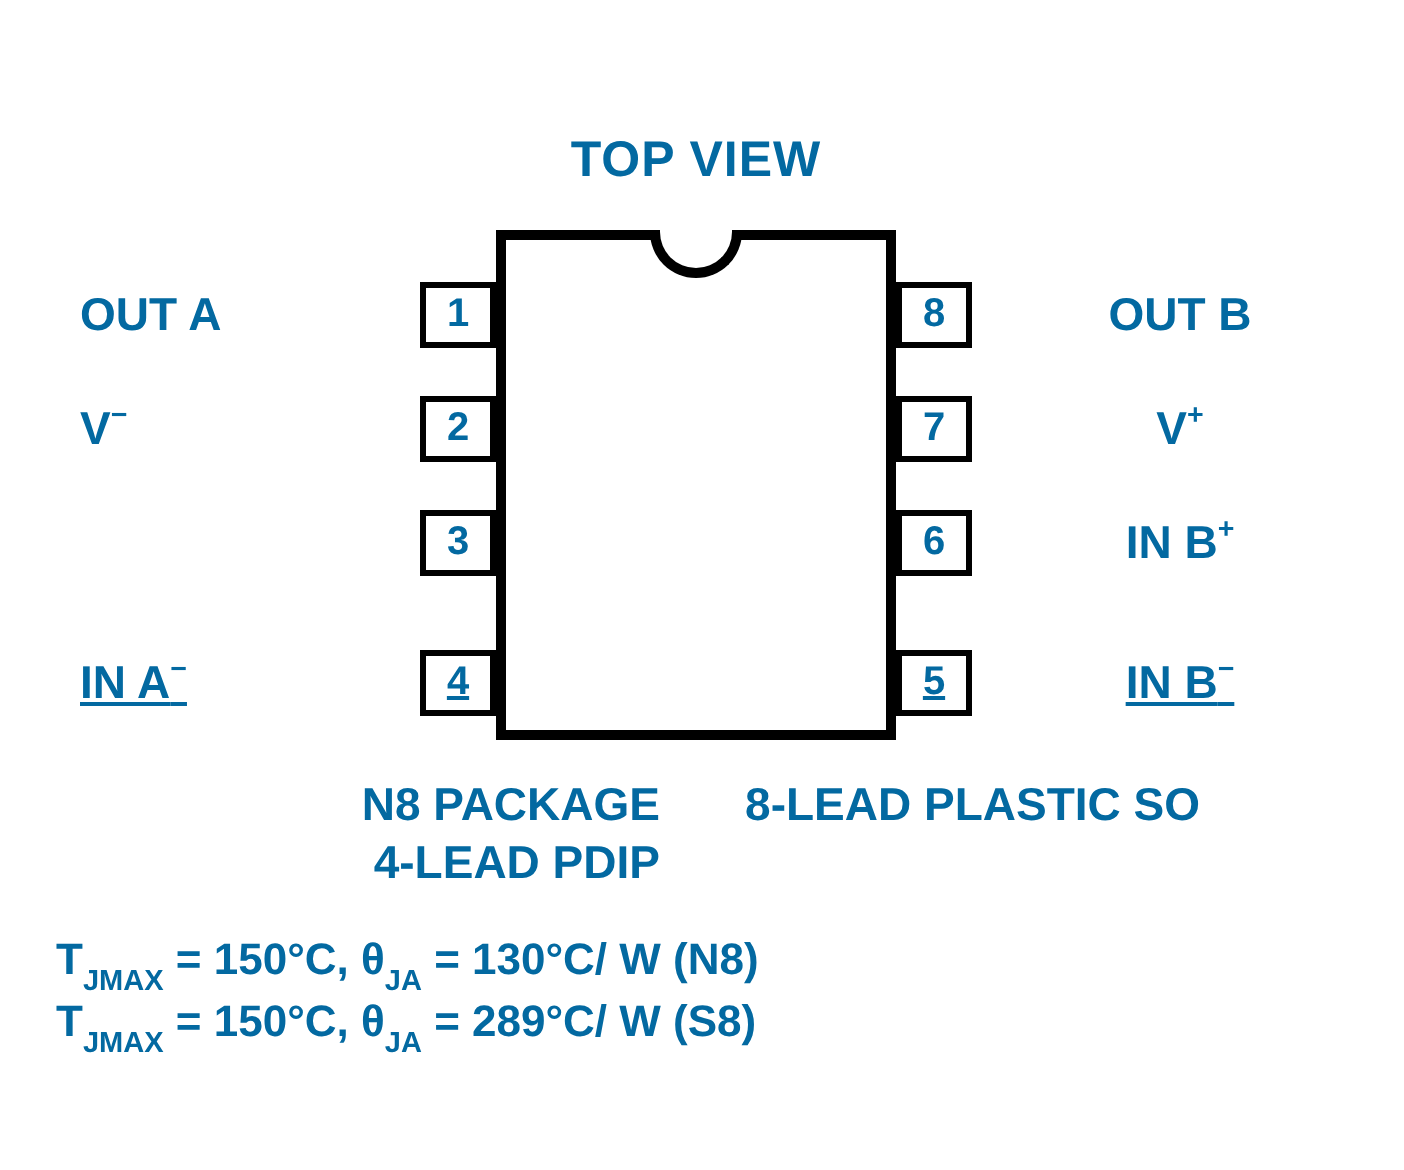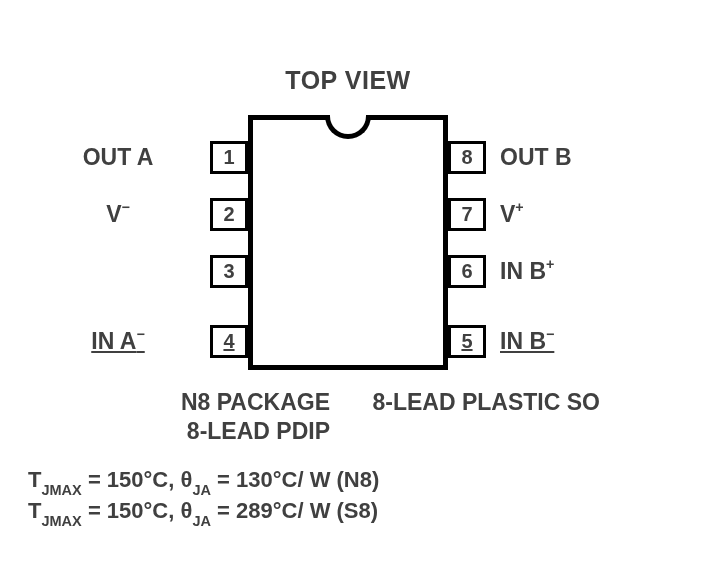--- a/index.html
+++ b/index.html
@@ -4,21 +4,21 @@
 <style>
   * { margin: 0; padding: 0; box-sizing: border-box; }
   html, body { background: #fff; }
   .page {
     position: relative;
     width: 702px;
     height: 585px;
     background: #ffffff;
     font-family: "Liberation Sans", "DejaVu Sans", sans-serif;
     font-weight: bold;
-    color: #404040;
+    color: #0369a1;
     overflow: hidden;
   }
   .title {
     position: absolute;
     left: 248px;
     top: 66px;
     width: 200px;
     text-align: center;
     font-size: 25px;
     letter-spacing: 0.5px;
@@ -57,22 +57,22 @@
   }
   .pin-box.left  { left: 210px; }
   .pin-box.right { left: 448px; }
   .pin-label {
     position: absolute;
     height: 33px;
     line-height: 33px;
     font-size: 23px;
     white-space: nowrap;
   }
-  .pin-label.left-label  { left: 40px;  width: 156px; text-align: center; }
-  .pin-label.right-label { left: 500px; width: 180px; text-align: left; }
+  .pin-label.left-label  { left: 40px;  width: 156px; text-align: left; }
+  .pin-label.right-label { left: 500px; width: 180px; text-align: center; }
   .pin-label sup { font-size: 62%; line-height: 0; position: relative; top: -0.1em; }
   .row-1 { top: 141px; }
   .row-2 { top: 198px; }
   .row-3 { top: 255px; }
   .row-4 { top: 325px; text-decoration: underline; }
   .pkg {
     position: absolute;
     top: 388px;
     text-align: right;
     font-size: 23px;
@@ -133,21 +133,21 @@
     <span>5</span>
   </div>
 
   <div class="pin-label right-label row-1"><span>OUT B</span><sup></sup></div>
   <div class="pin-label right-label row-2"><span>V</span><sup>+</sup></div>
   <div class="pin-label right-label row-4"><span>IN B</span><sup>−</sup></div>
   <div class="pin-label right-label row-3"><span>IN B</span><sup>+</sup></div>
 
   <div class="pkg pkg-left">
     <div>N8 PACKAGE</div>
-    <div>8-LEAD PDIP</div>
+    <div>4-LEAD PDIP</div>
   </div>
   <div class="pkg pkg-right">
     <div>8-LEAD PLASTIC SO</div>
   </div>
 
   <div class="thermal">
     <div><span>T</span><sub>JMAX</sub><span> = 150°C, θ</span><sub>JA</sub><span> = 130°C/ W (N8)</span></div>
     <div><span>T</span><sub>JMAX</sub><span> = 150°C, θ</span><sub>JA</sub><span> = 289°C/ W (S8)</span></div>
   </div>
 

